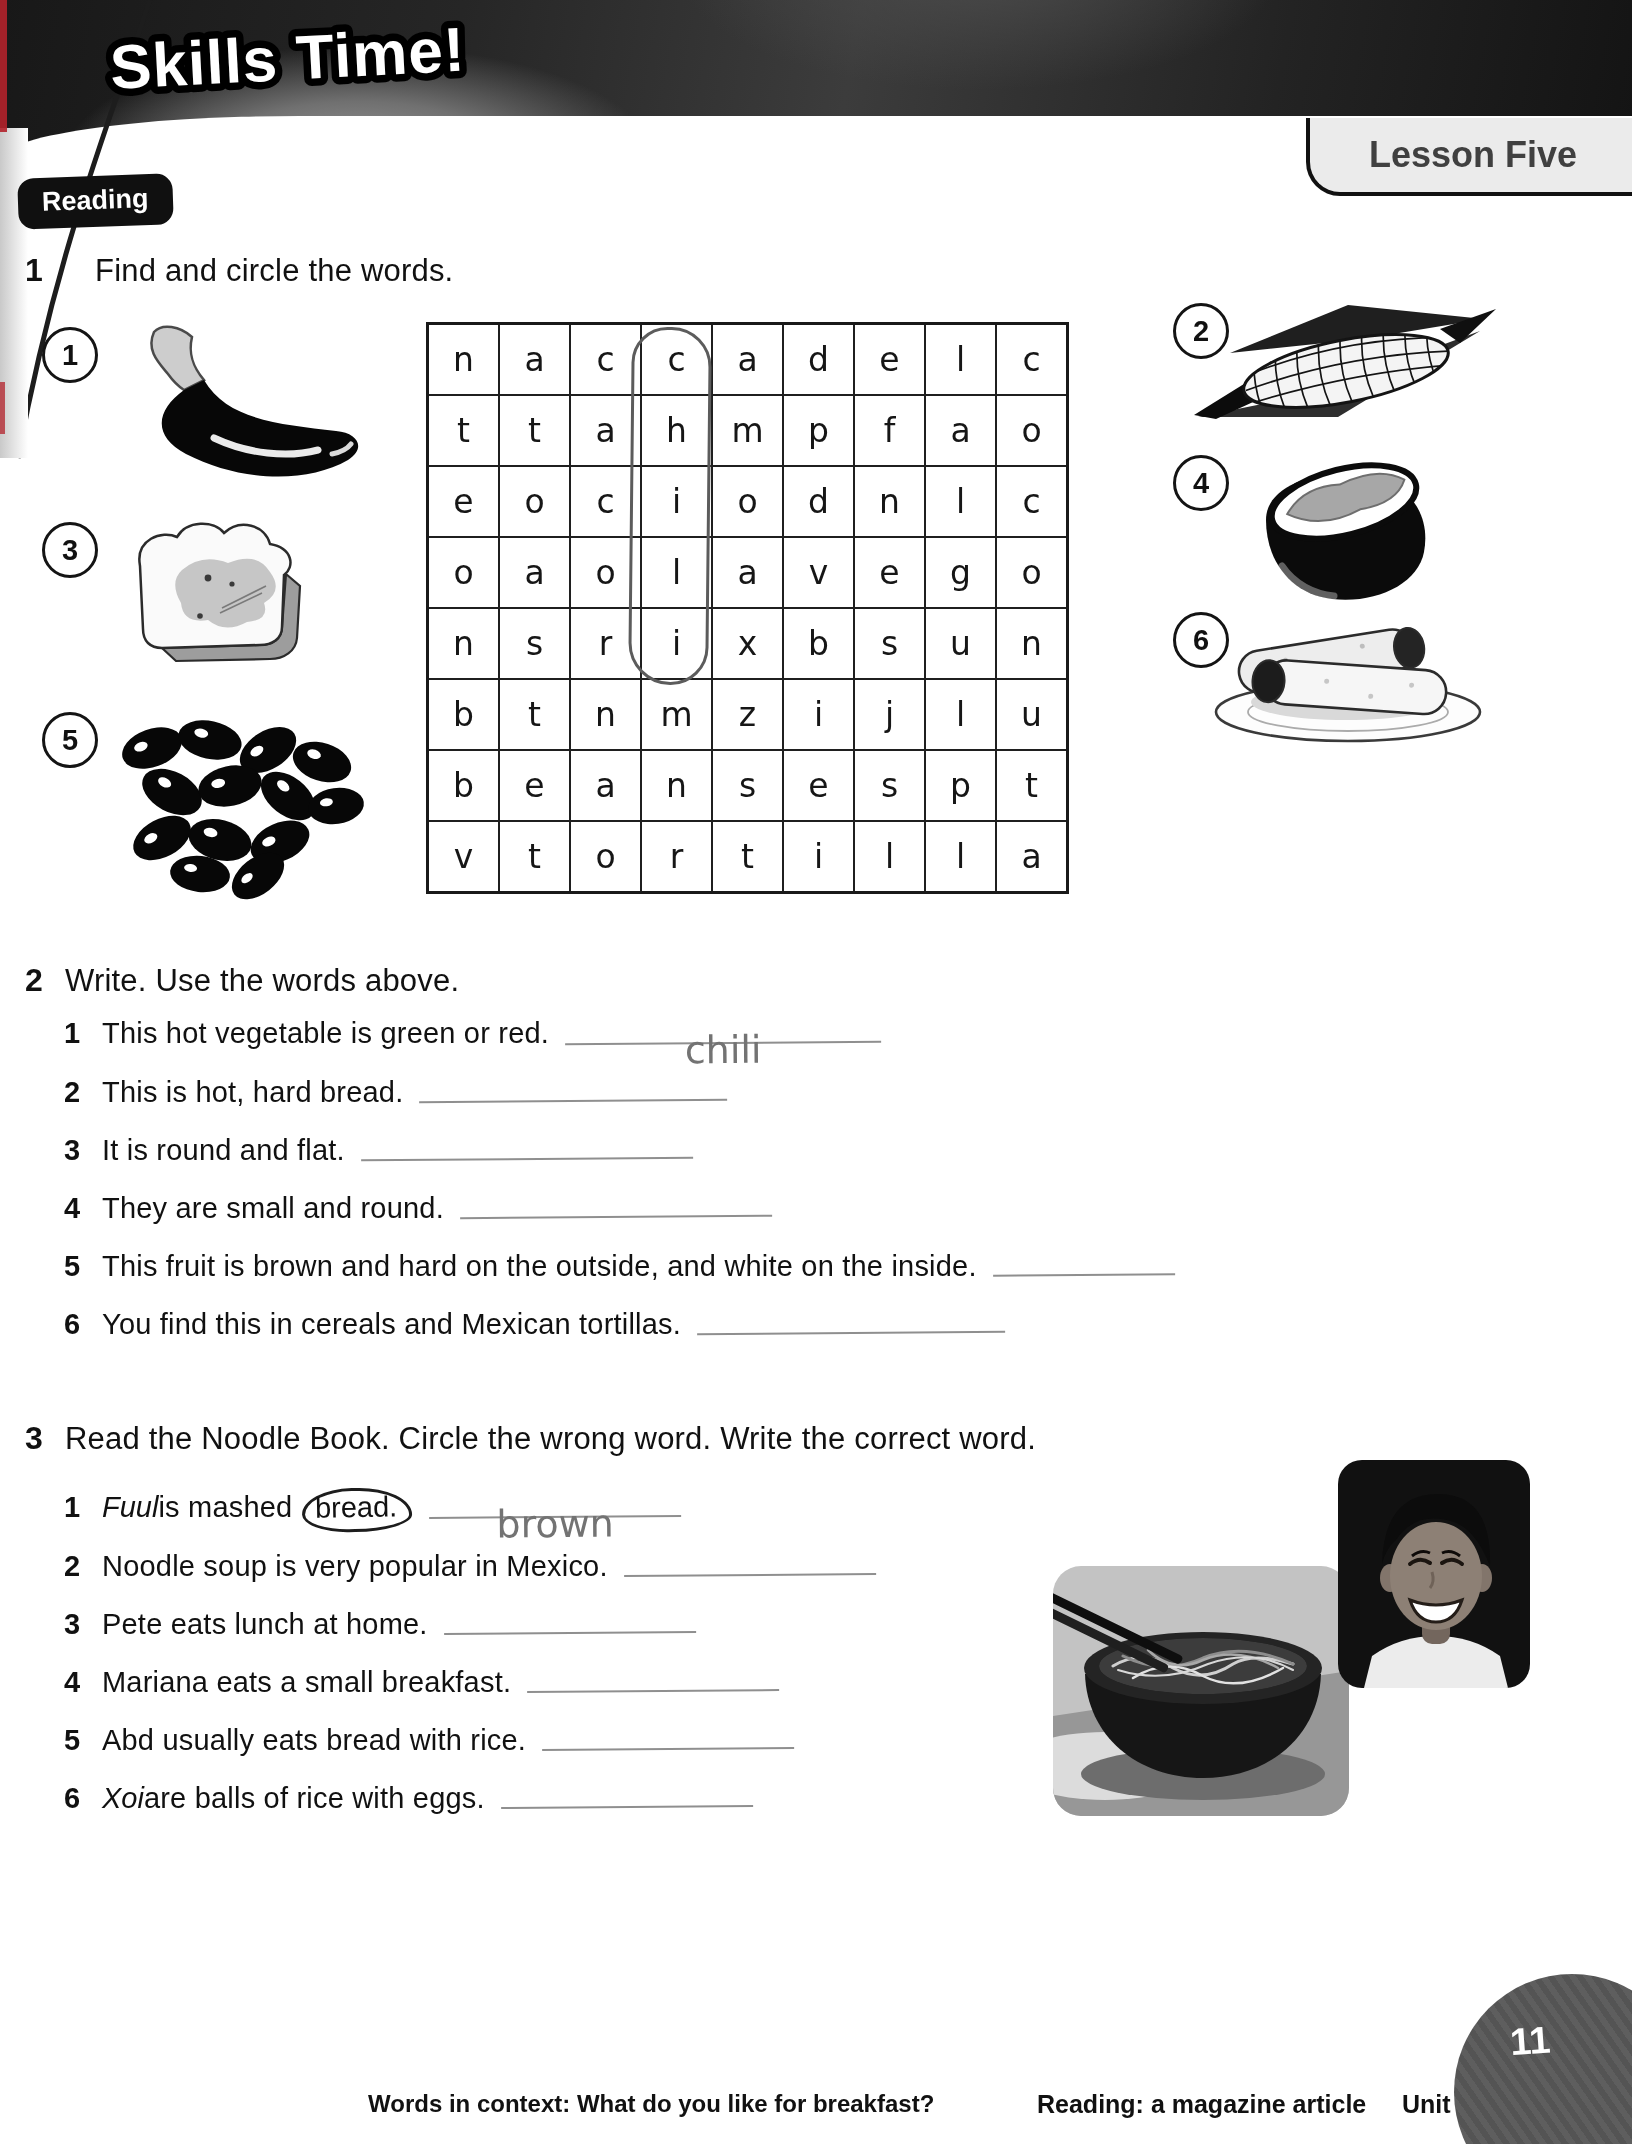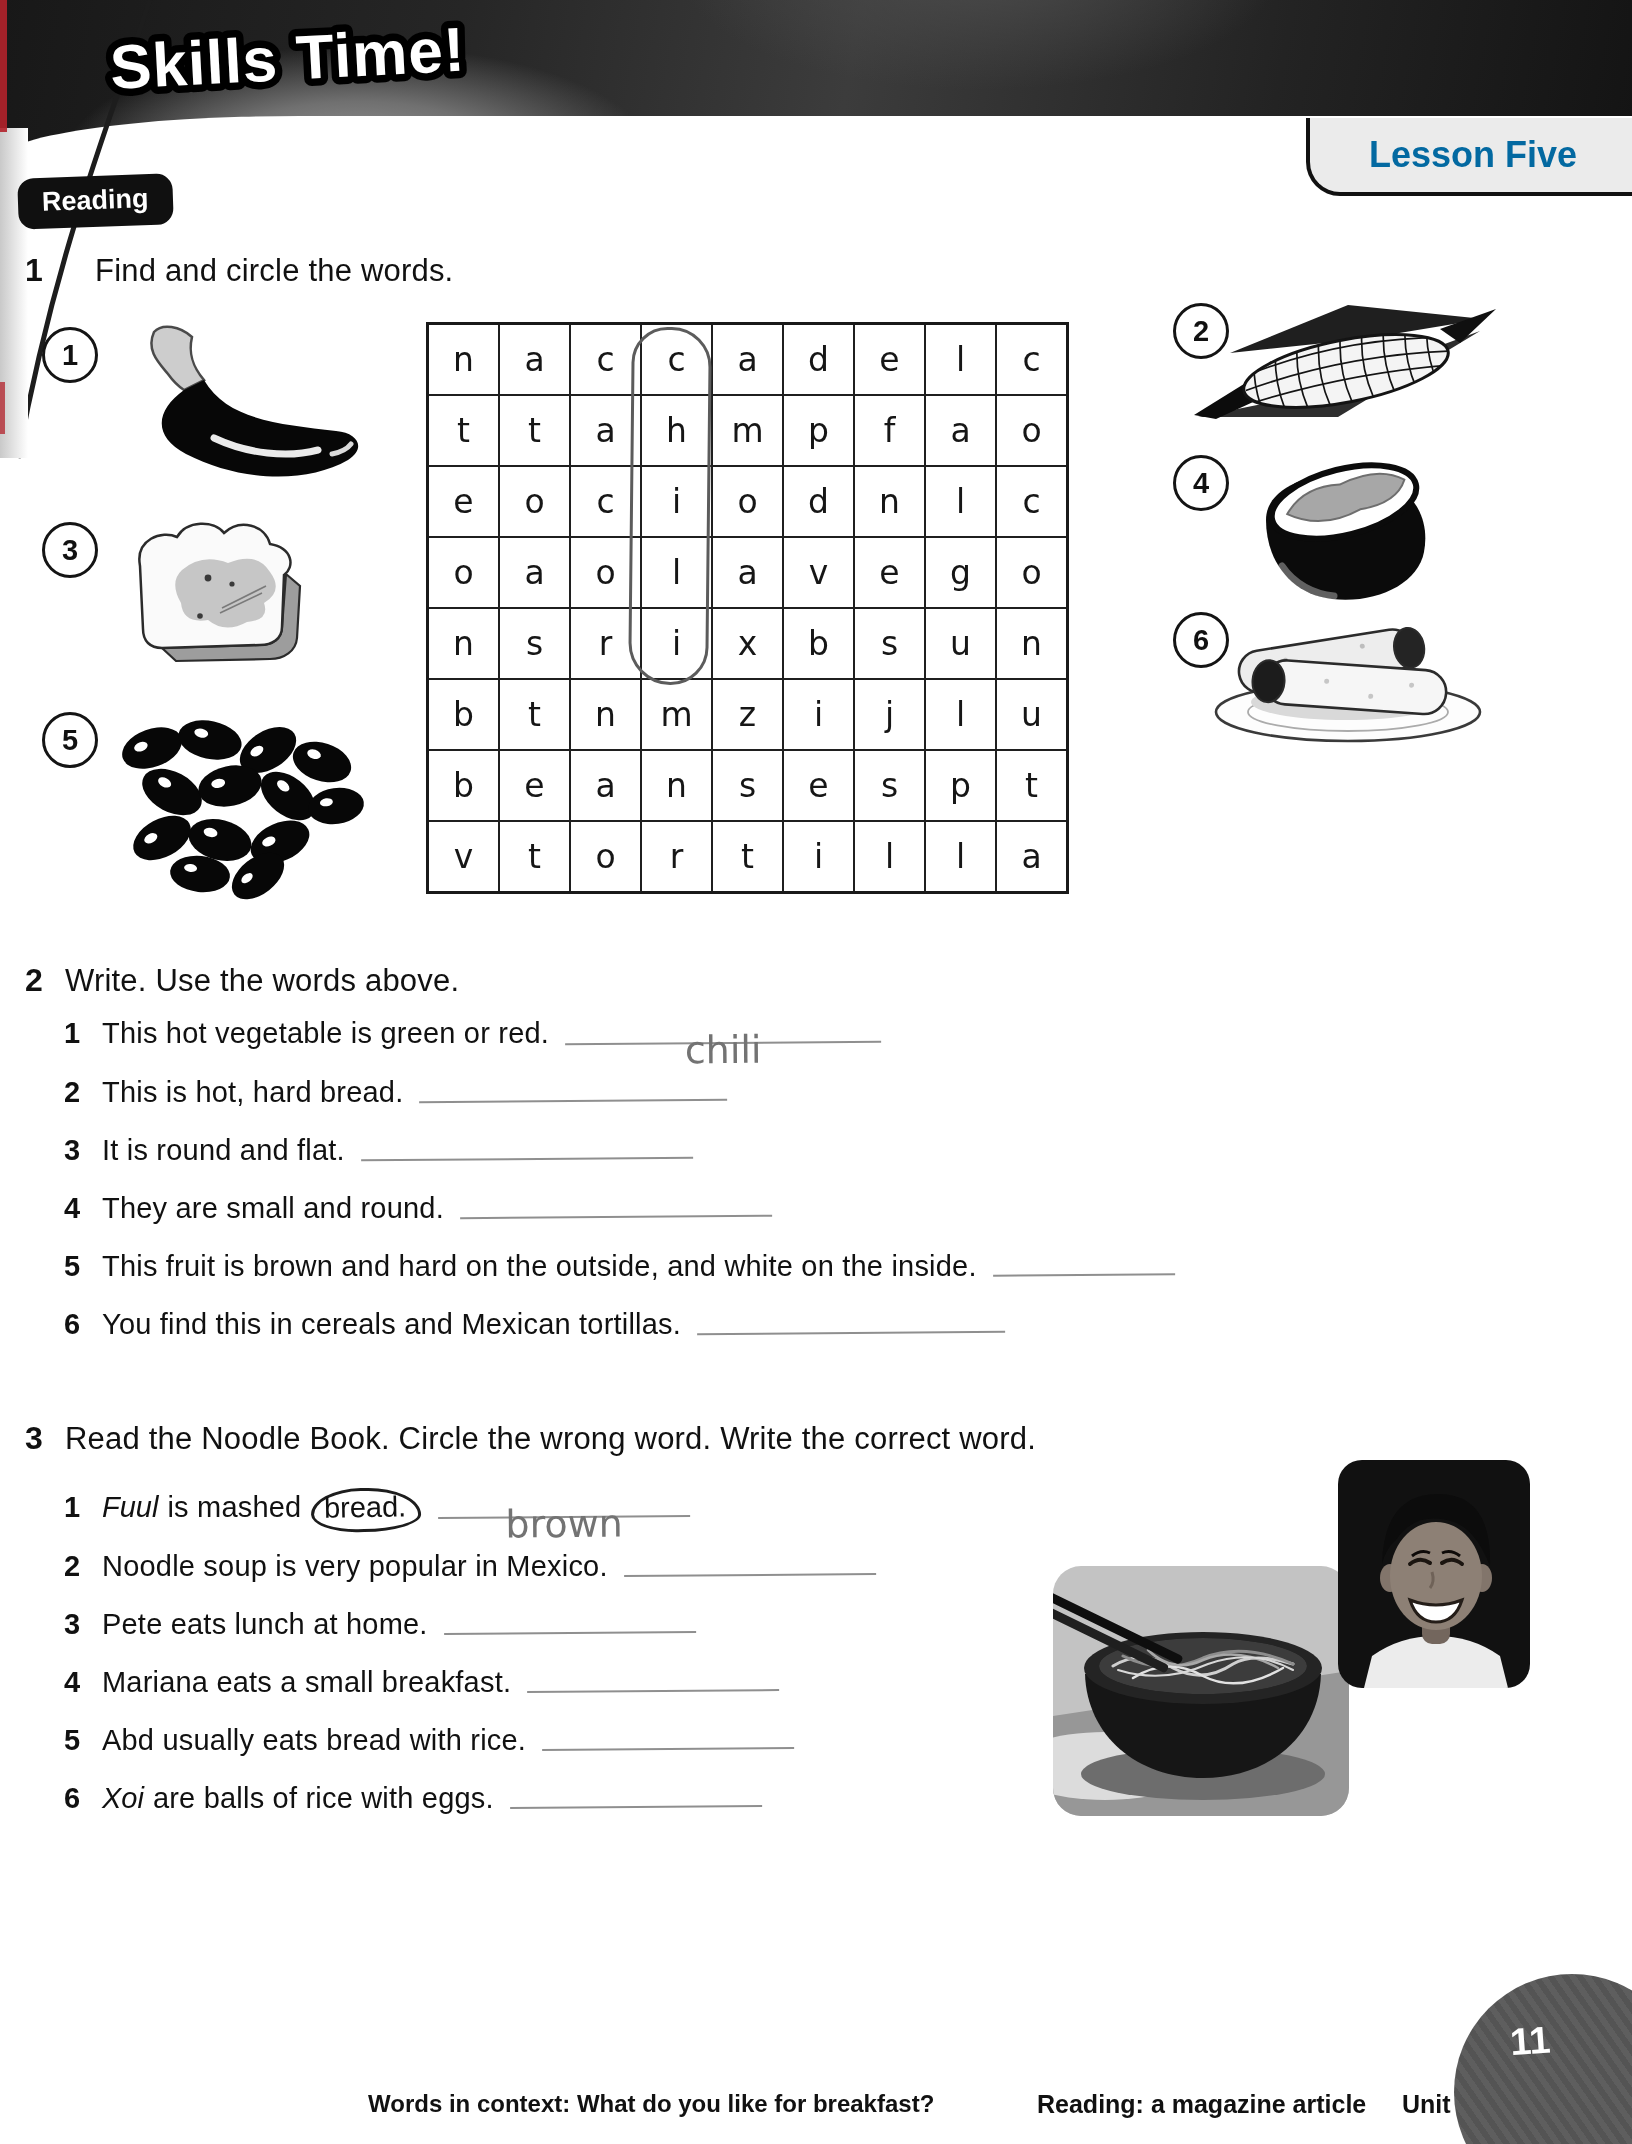--- a/index.html
+++ b/index.html
@@ -19,42 +19,42 @@
     background:linear-gradient(to right,#c9c9c9,#ffffff);}
   .red-mark{position:absolute;left:0;background:#b3222b;}
   .red-mark.r1{top:0;width:7px;height:132px;opacity:.9;}
   .red-mark.r2{top:382px;width:5px;height:52px;opacity:.75;}
 
   .title-svg{position:absolute;top:4px;left:92px;}
 
   .lesson-tab{position:absolute;top:118px;left:1306px;width:326px;height:74px;
     background:#ebebeb;border:4px solid #111;border-top:none;border-right:none;
     border-bottom-left-radius:34px;display:flex;align-items:center;justify-content:center;}
-  .lesson-tab span{font-weight:bold;font-size:36px;color:#0369a1;}
+  .lesson-tab span{font-weight:bold;font-size:36px;color:#404040;}
 
   .reading-badge{position:absolute;top:176px;left:18px;background:#101010;color:#fff;
     font-weight:bold;font-size:27px;padding:9px 24px 11px;border-radius:16px;
     transform:rotate(-2deg);}
 
   
   .ex-head{position:absolute;display:flex;align-items:baseline;}
   .ex-num{font-weight:bold;font-size:32px;width:70px;}
   .ex-title{font-weight:normal;font-size:31px;letter-spacing:.2px;}
   .ex1-head{top:252px;left:25px;}
   .ex2-head{top:962px;left:25px;}
   .ex2-head .ex-num{width:40px;}
   .ex3-head{top:1420px;left:25px;}
   .ex3-head .ex-num{width:40px;}
 
   .items{position:absolute;left:64px;}
   .ex2-items{top:1008px;width:1500px;}
   .ex3-items{top:1482px;width:1000px;}
   .item{display:flex;align-items:baseline;height:58px;font-size:29px;}
   .it-num{font-weight:bold;width:38px;flex:none;}
-  .it-italic{font-style:italic;margin-right:9px;}
+  .it-italic{font-style:italic;}
   .it-text{letter-spacing:.2px;}
   .blank{display:inline-block;height:34px;border-bottom:2px solid #8f8f8f;
      margin-left:16px;text-align:center;transform:rotate(-0.45deg);flex:none;}
   .answer{font-family:"DejaVu Sans",sans-serif;font-size:38px;color:#737373;
      position:relative;top:20px;}
   .ex2-items .item:nth-child(1) .blank{width:316px;}
   .ex2-items .item:nth-child(2) .blank{width:308px;}
   .ex2-items .item:nth-child(3) .blank{width:332px;}
   .ex2-items .item:nth-child(4) .blank{width:312px;}
   .ex2-items .item:nth-child(5) .blank{width:182px;}

